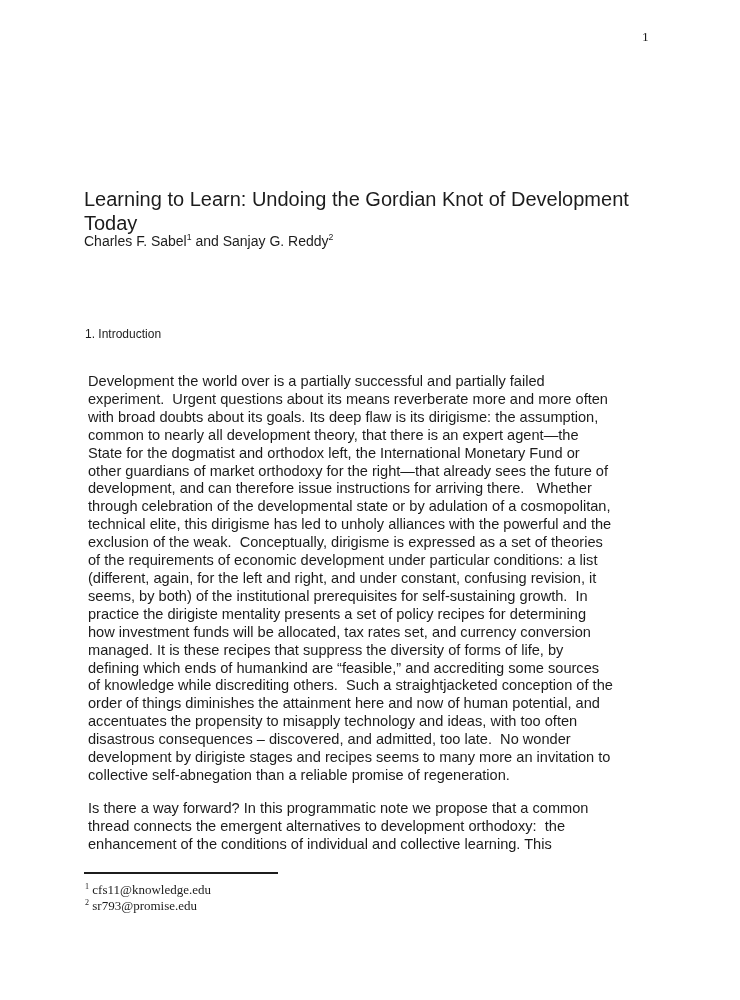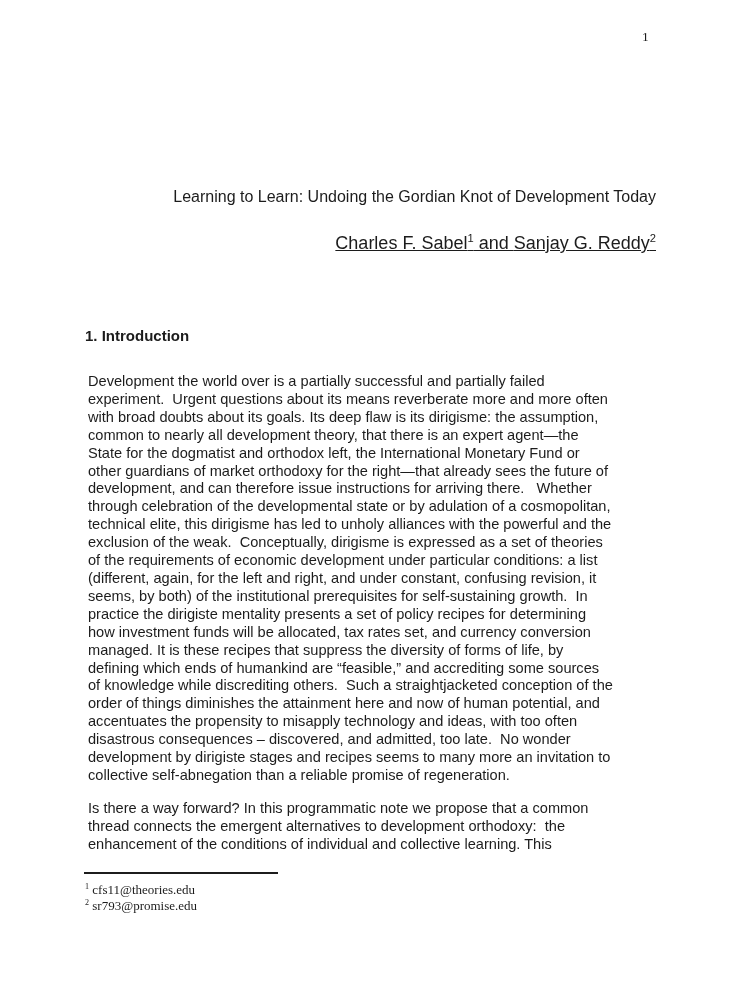--- a/index.html
+++ b/index.html
@@ -18,45 +18,44 @@
     top:29px;
     left:642px;
     font-family:"Liberation Serif", serif;
     font-size:13.5px;
   }
   .title {
     position:absolute;
     top:187px;
     left:84px;
     width:572px;
-    text-align:right;
-    font-size:16px;
+    text-align:left;
+    font-size:20px;
     font-weight:normal;
     line-height:1.2;
   }
   .authors {
     position:absolute;
     top:233px;
     left:84px;
     width:572px;
-    text-align:right;
-    font-size:18px;
-    text-decoration:underline;
+    text-align:left;
+    font-size:14px;
   }
   .authors sup, .footnote sup {
     font-size:0.62em;
     vertical-align:super;
     line-height:0;
   }
   .section-heading {
     position:absolute;
     top:327px;
     left:85px;
-    font-size:15px;
-    font-weight:bold;
+    font-size:12px;
+    font-weight:normal;
   }
   .para {
     position:absolute;
     left:88px;
     font-size:14.6px;
     line-height:17.9px;
     white-space:pre;
   }
   .para-1 { top:373px; }
   .para-2 { top:800px; }
@@ -114,17 +113,17 @@
 development by dirigiste stages and recipes seems to many more an invitation to
 collective self-abnegation than a reliable promise of regeneration.</div>
 
   <div class="para para-2">Is there a way forward? In this programmatic note we propose that a common
 thread connects the emergent alternatives to development orthodoxy:  the
 enhancement of the conditions of individual and collective learning. This</div>
 
   <div class="footnote-rule"></div>
 
   <div class="footnotes">
-    <div class="footnote"><sup>1</sup> <span>cfs11@theories.edu</span></div>
+    <div class="footnote"><sup>1</sup> <span>cfs11@knowledge.edu</span></div>
     <div class="footnote"><sup>2</sup> <span>sr793@promise.edu</span></div>
   </div>
 
 </div>
 
 </body></html>

